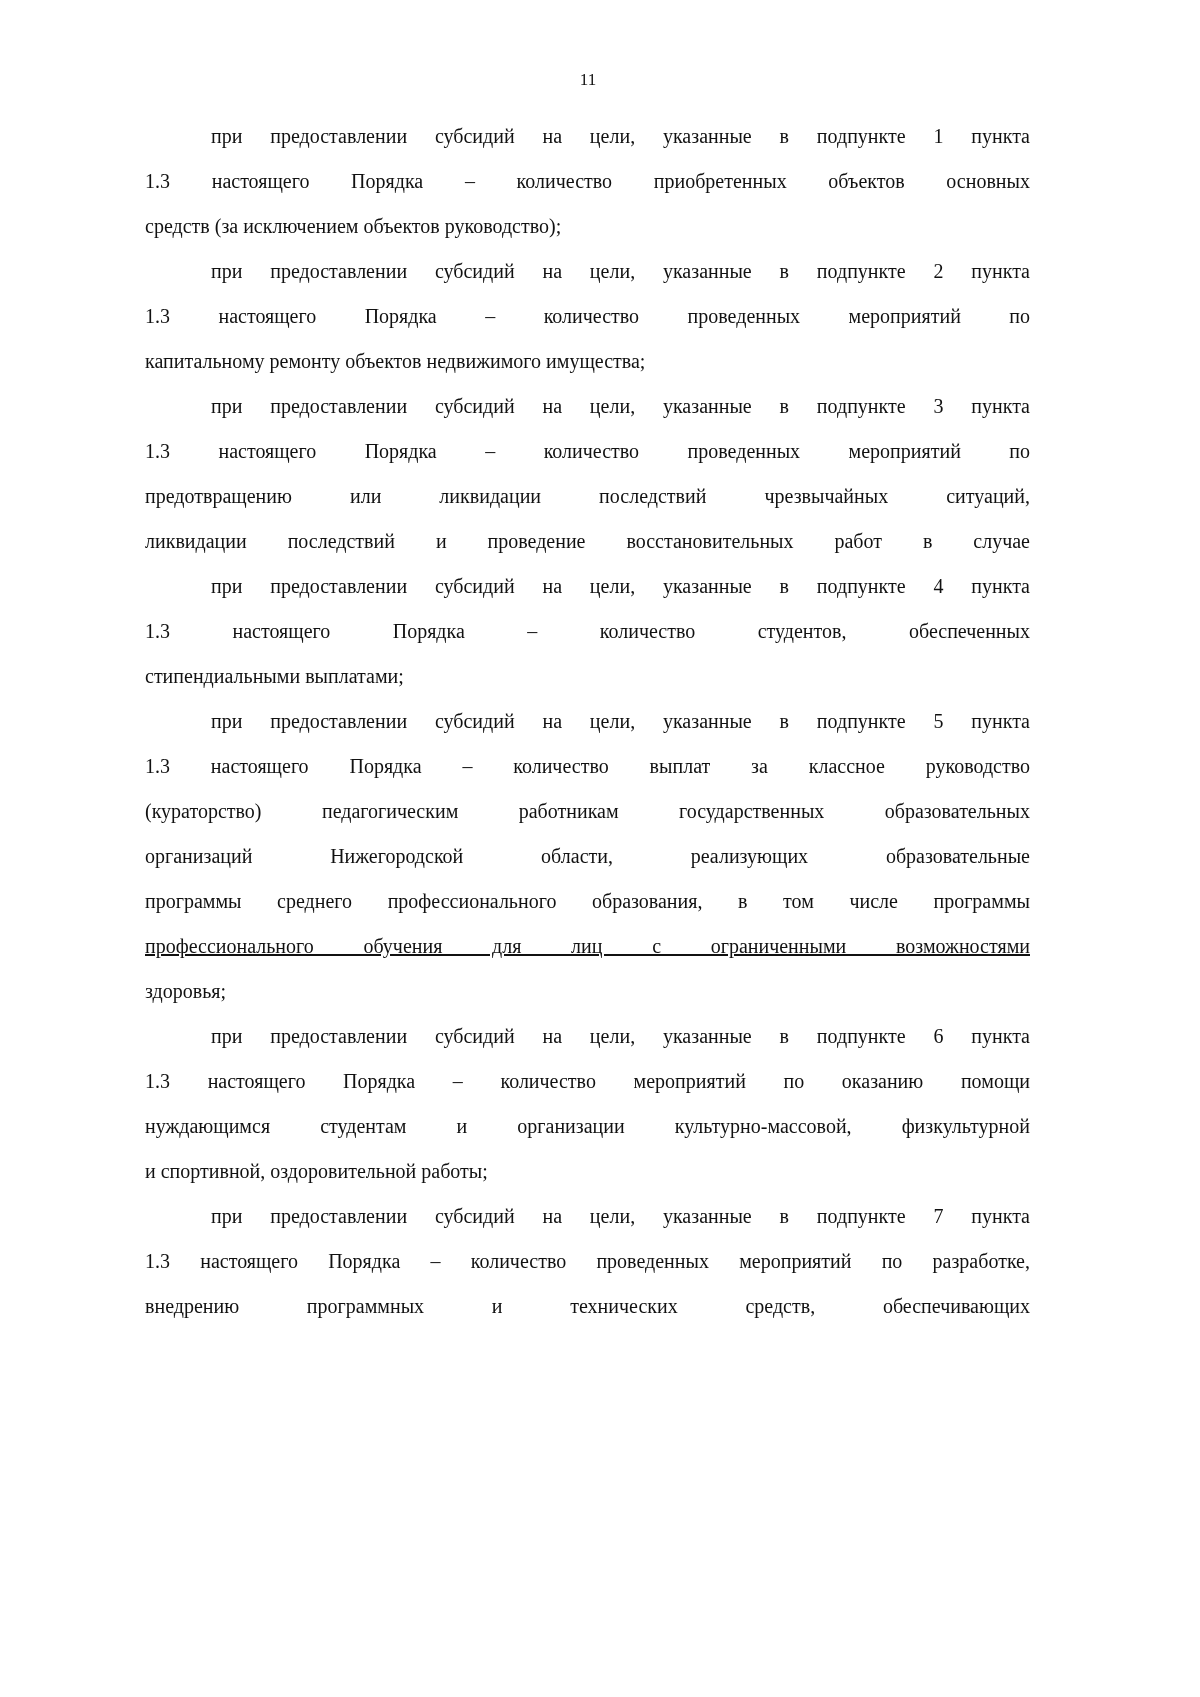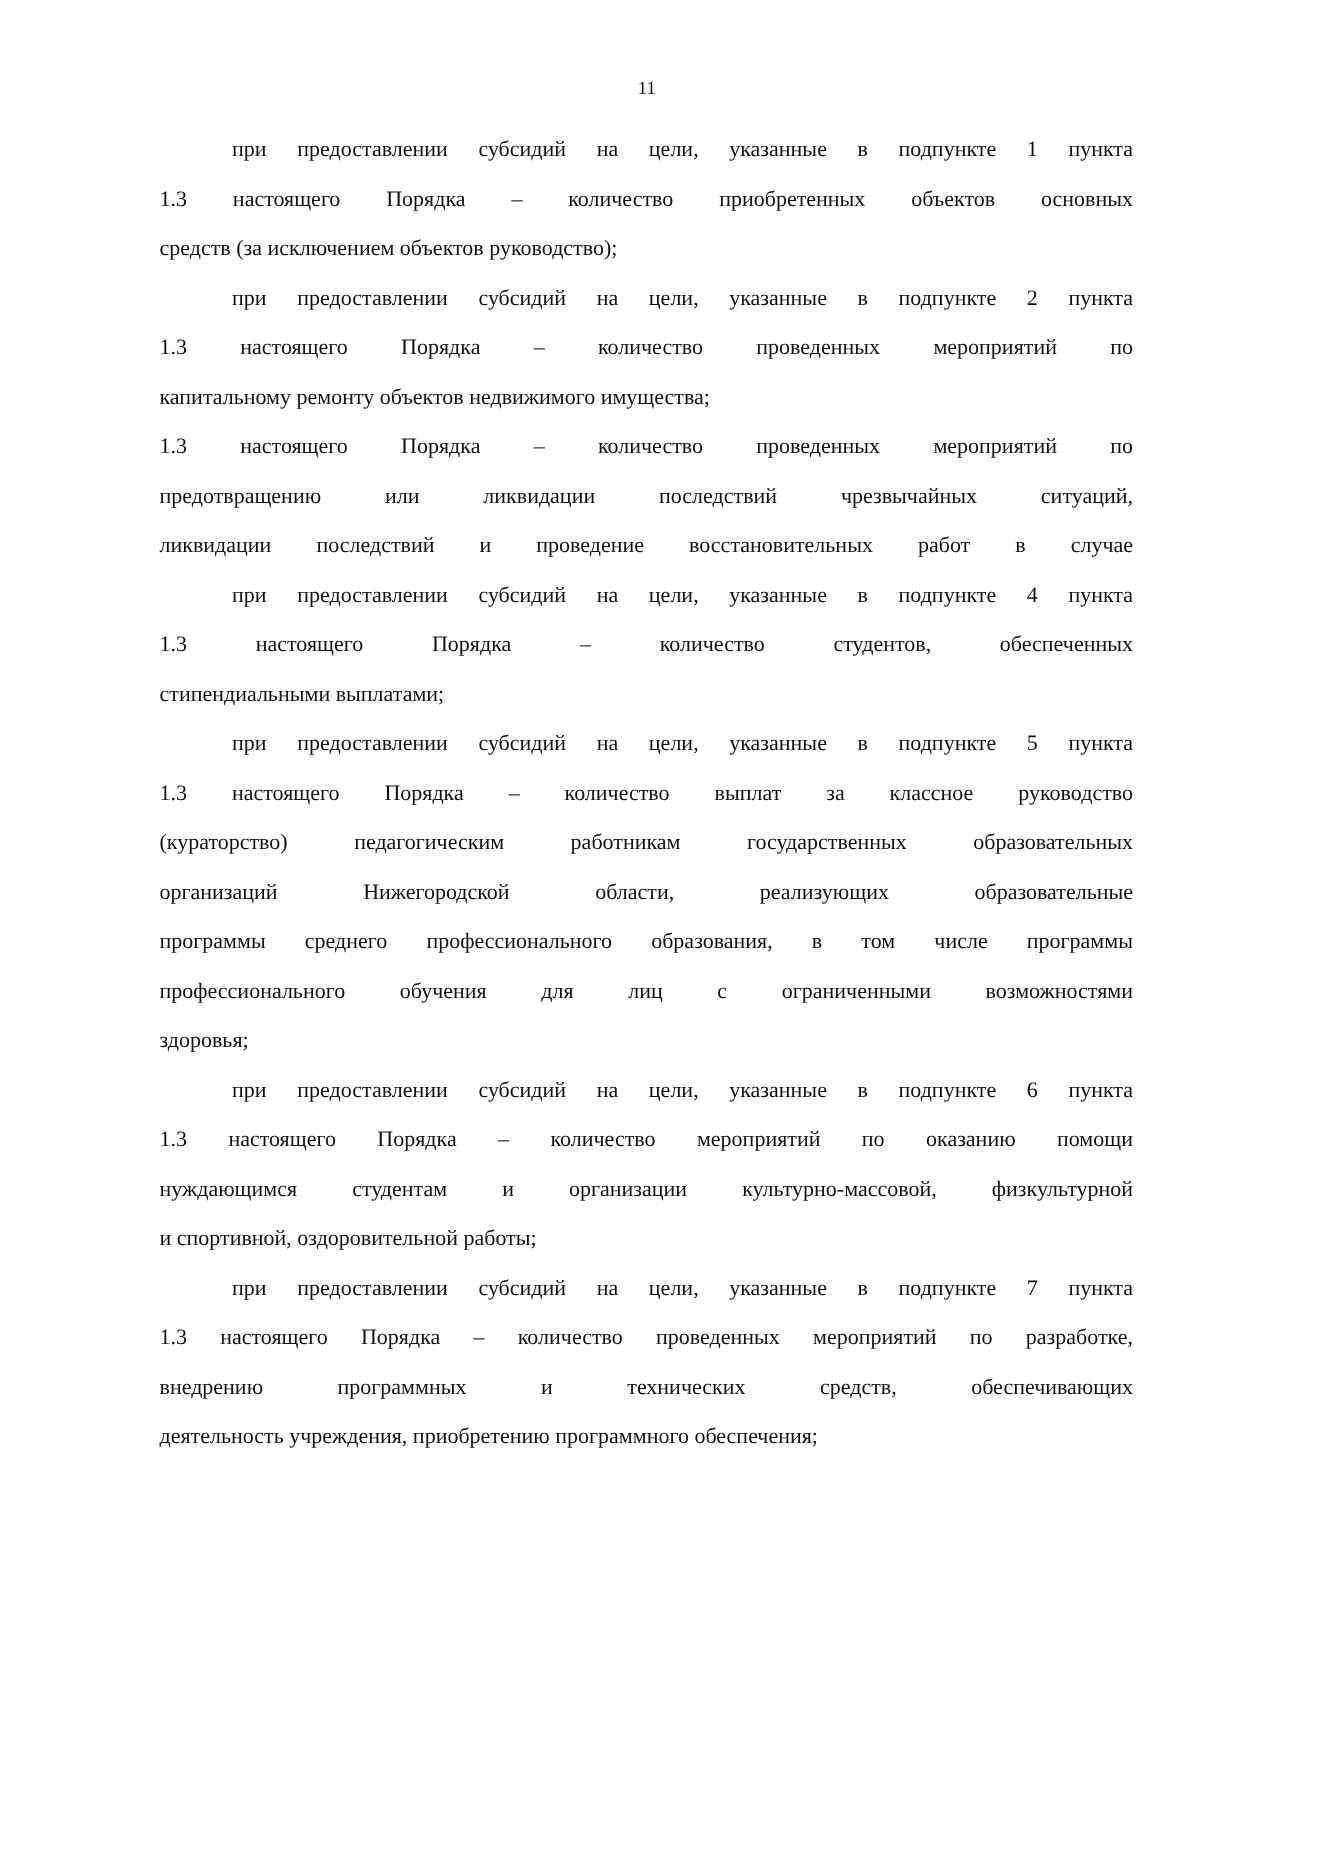--- a/index.html
+++ b/index.html
@@ -62,47 +62,47 @@
     <span class="line last">средств (за исключением объектов руководство);</span>
   </p>
 
   <p class="para">
     <span class="line first" style="white-space: normal;">при предоставлении субсидий на цели, указанные в подпункте 2 пункта</span>
     <span class="line" style="white-space: normal;">1.3 настоящего Порядка – количество проведенных мероприятий по</span>
     <span class="line last">капитальному ремонту объектов недвижимого имущества;</span>
   </p>
 
   <p class="para">
+    <span class="line first" style="white-space: normal;">при предоставлении субсидий на цели, указанные в подпункте 3 пункта</span>
     <span class="line" style="white-space: normal;">1.3 настоящего Порядка – количество проведенных мероприятий по</span>
     <span class="line" style="white-space: normal;">предотвращению или ликвидации последствий чрезвычайных ситуаций,</span>
     <span class="line" style="white-space: normal;">ликвидации последствий и проведение восстановительных работ в случае</span>
   </p>
 
   <p class="para">
     <span class="line first" style="white-space: normal;">при предоставлении субсидий на цели, указанные в подпункте 4 пункта</span>
     <span class="line" style="white-space: normal;">1.3 настоящего Порядка – количество студентов, обеспеченных</span>
     <span class="line last">стипендиальными выплатами;</span>
   </p>
 
   <p class="para">
     <span class="line first" style="white-space: normal;">при предоставлении субсидий на цели, указанные в подпункте 5 пункта</span>
     <span class="line" style="white-space: normal;">1.3 настоящего Порядка – количество выплат за классное руководство</span>
     <span class="line" style="white-space: normal;">(кураторство) педагогическим работникам государственных образовательных</span>
     <span class="line" style="white-space: normal;">организаций Нижегородской области, реализующих образовательные</span>
     <span class="line" style="white-space: normal;">программы среднего профессионального образования, в том числе программы</span>
-    <span class="line" style="white-space: normal;">профессионального обучения для лиц с ограниченными возможностями</span>
+    <span class="line" style="white-space: normal; text-decoration: underline;">профессионального обучения для лиц с ограниченными возможностями</span>
     <span class="line last">здоровья;</span>
   </p>
 
   <p class="para">
     <span class="line first" style="white-space: normal;">при предоставлении субсидий на цели, указанные в подпункте 6 пункта</span>
     <span class="line" style="white-space: normal;">1.3 настоящего Порядка – количество мероприятий по оказанию помощи</span>
     <span class="line" style="white-space: normal;">нуждающимся студентам и организации культурно-массовой, физкультурной</span>
     <span class="line last">и спортивной, оздоровительной работы;</span>
   </p>
 
   <p class="para">
     <span class="line first" style="white-space: normal;">при предоставлении субсидий на цели, указанные в подпункте 7 пункта</span>
     <span class="line" style="white-space: normal;">1.3 настоящего Порядка – количество проведенных мероприятий по разработке,</span>
     <span class="line" style="white-space: normal;">внедрению программных и технических средств, обеспечивающих</span>
-    <span class="line last">деятельность учреждения, приобретению программного обеспечения;</span>
   </p>
 </div>
 
 </body></html>

